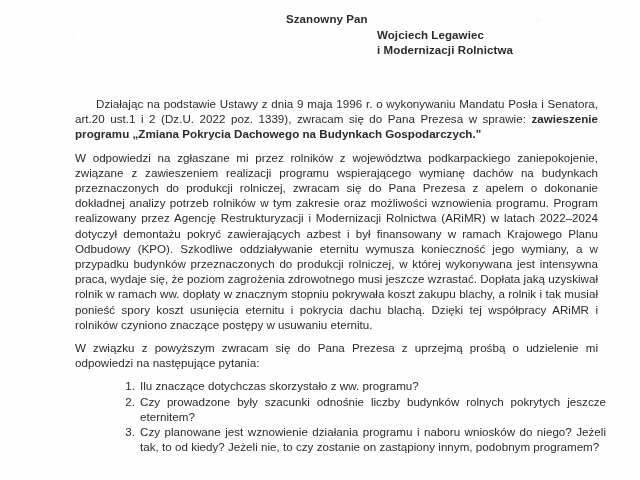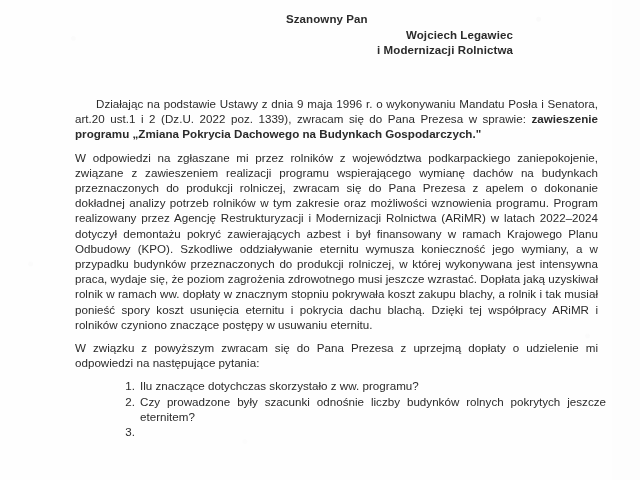--- a/index.html
+++ b/index.html
@@ -37,21 +37,20 @@
     left: 286px;
     top: 12px;
     font-weight: bold;
     font-size: 11.5px;
     line-height: 15.6px;
     letter-spacing: 0.1px;
     white-space: nowrap;
   }
   .addressee .indent {
     padding-left: 91px;
-    text-align: right;
   }
 
   
   .body-block {
     position: absolute;
     left: 67px;
     top: 88px;
     width: 539px;
     font-size: 11.6px;
     line-height: 15.2px;
@@ -108,33 +107,34 @@
     <div class="indent">Wojciech Legawiec</div>
     <div class="indent">i Modernizacji Rolnictwa</div>
   </div>
 
   <div class="body-block">
 
     <p class="para first-indent"><span>Działając na podstawie Ustawy z dnia 9 maja 1996 r. o wykonywaniu Mandatu Posła i Senatora, art.20 ust.1 i 2 (Dz.U. 2022 poz. 1339), zwracam się do Pana Prezesa w sprawie: </span><span class="bold">zawieszenie programu „Zmiana Pokrycia Dachowego na Budynkach Gospodarczych."</span></p>
 
     <p class="para">W odpowiedzi na zgłaszane mi przez rolników z województwa podkarpackiego zaniepokojenie, związane z zawieszeniem realizacji programu wspierającego wymianę dachów na budynkach przeznaczonych do produkcji rolniczej, zwracam się do Pana Prezesa z apelem o dokonanie dokładnej analizy potrzeb  rolników w tym zakresie oraz możliwości wznowienia programu. Program realizowany przez Agencję Restrukturyzacji i Modernizacji Rolnictwa (ARiMR) w latach 2022–2024 dotyczył demontażu pokryć zawierających azbest i był finansowany w ramach Krajowego Planu Odbudowy (KPO). Szkodliwe oddziaływanie eternitu wymusza konieczność jego wymiany, a w przypadku budynków przeznaczonych do produkcji rolniczej, w której wykonywana jest intensywna praca, wydaje się, że poziom zagrożenia zdrowotnego musi jeszcze wzrastać.   Dopłata jaką uzyskiwał rolnik w ramach ww. dopłaty w znacznym stopniu pokrywała koszt zakupu blachy, a rolnik i tak musiał ponieść spory koszt usunięcia eternitu i pokrycia dachu blachą. Dzięki tej współpracy ARiMR i rolników czyniono znaczące postępy w usuwaniu eternitu.</p>
 
-    <p class="para">W związku z powyższym zwracam się do Pana Prezesa z uprzejmą dopłaty o udzielenie mi odpowiedzi na następujące pytania:</p>
+    <p class="para">W związku z powyższym zwracam się do Pana Prezesa z uprzejmą prośbą o udzielenie mi odpowiedzi na następujące pytania:</p>
 
     <ol class="questions">
       <li>
         <span class="num">1.</span>
         <span>Ilu znaczące dotychczas skorzystało z ww. programu?</span>
       </li>
       <li>
         <span class="num">2.</span>
         <span>Czy prowadzone były szacunki odnośnie liczby budynków rolnych pokrytych jeszcze eternitem?</span>
       </li>
       <li>
         <span class="num">3.</span>
+        <span>Czy planowane jest wznowienie działania programu i naboru wniosków do niego? Jeżeli tak, to od kiedy? Jeżeli nie, to czy zostanie on zastąpiony innym, podobnym programem?</span>
       </li>
       <li class="cut">
         <span class="num">4.</span>
         <span></span>
       </li>
     </ol>
 
   </div>
 </div>
 

